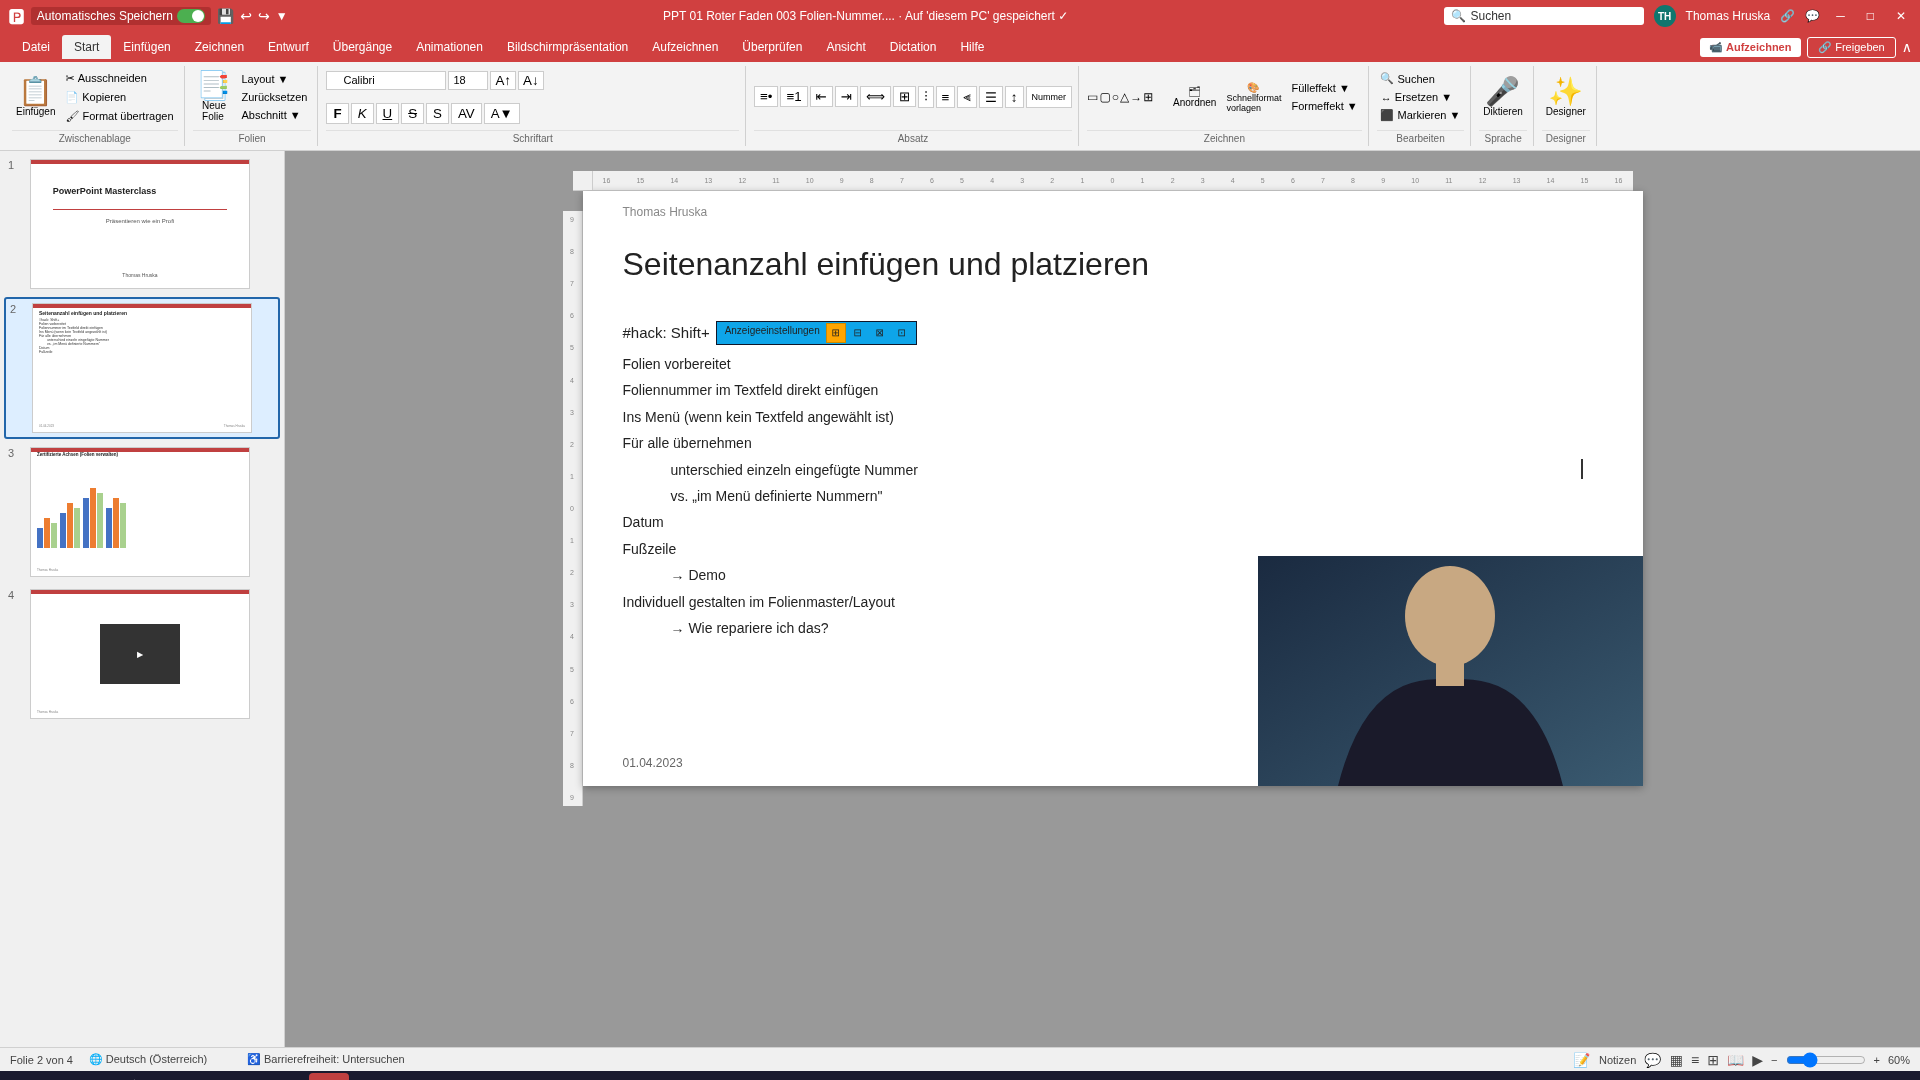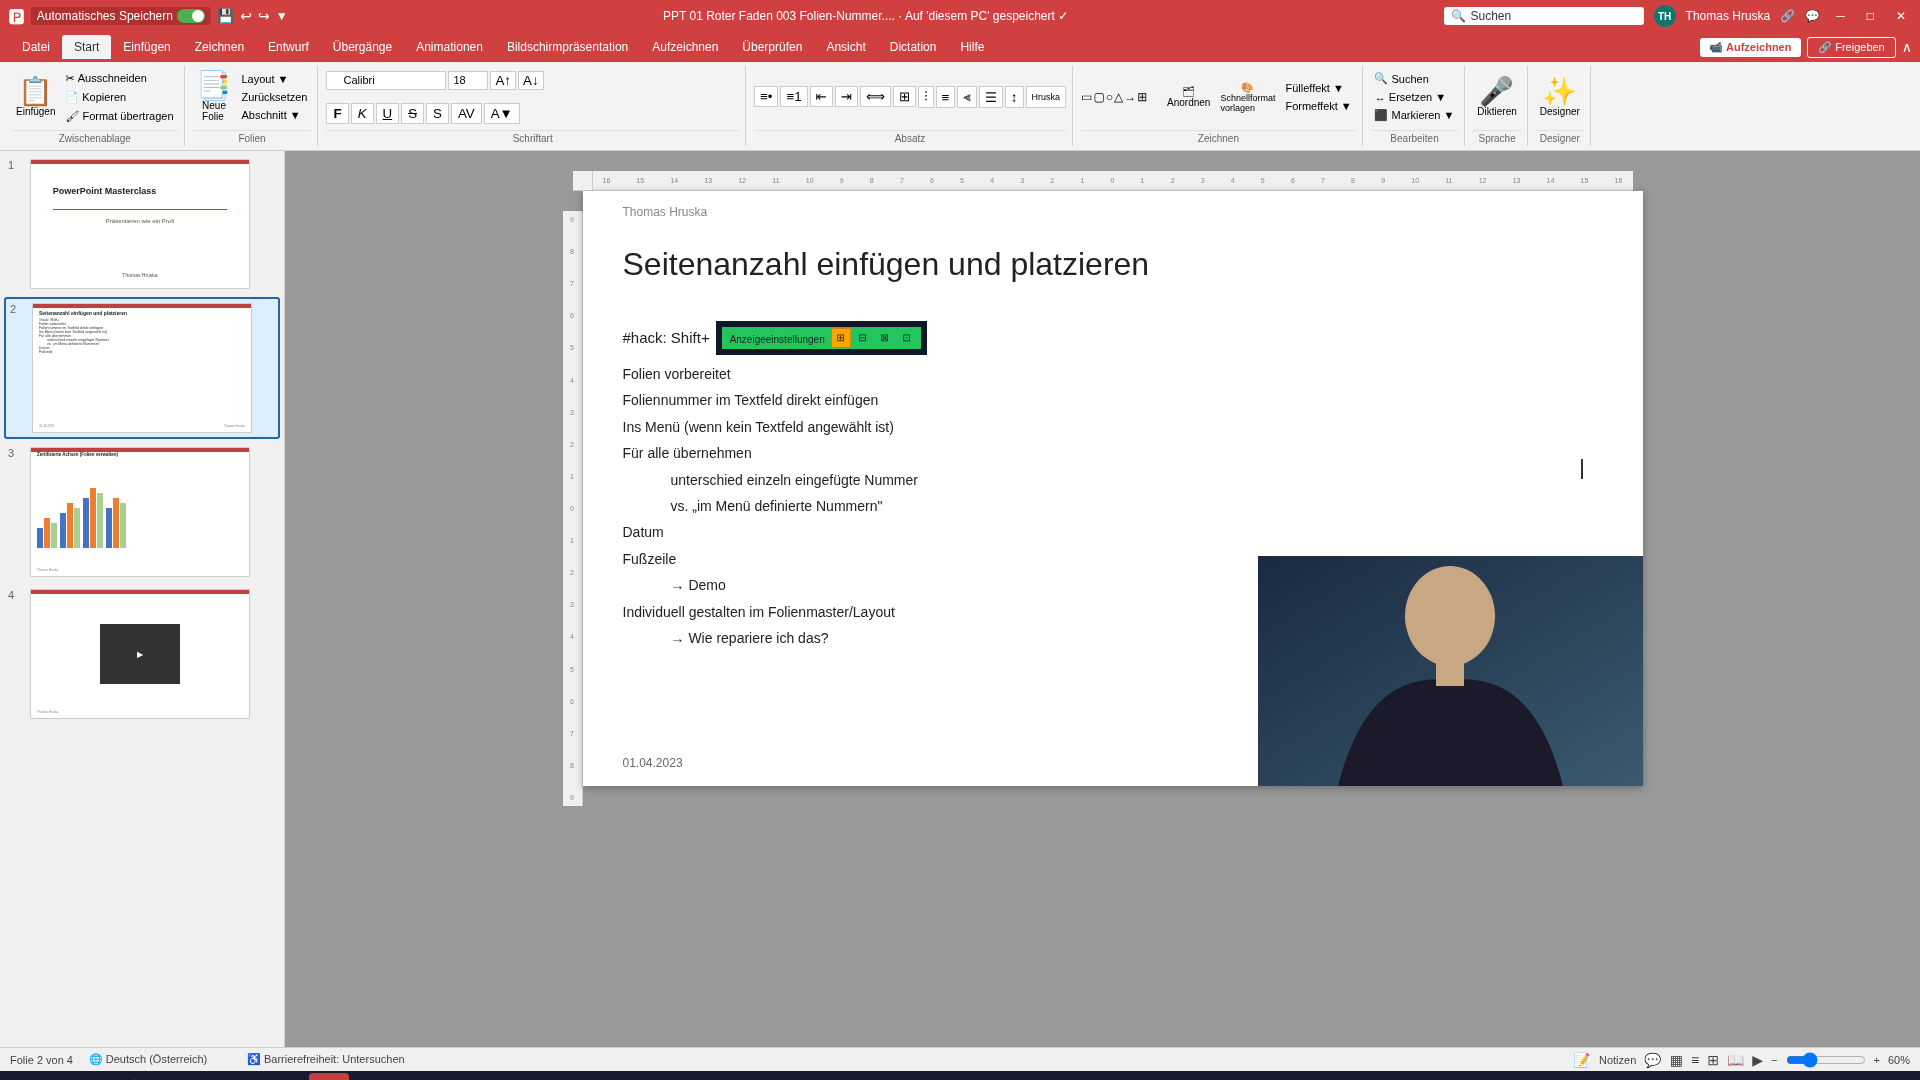--- a/index.html
+++ b/index.html
@@ -95,21 +95,21 @@
     #status-bar-left { display: flex; gap: 16px; align-items: center; }
     #status-bar-right { display: flex; gap: 8px; align-items: center; }
     .status-icon { font-size: 14px; cursor: pointer; }
 
     
     #taskbar { height: 40px; background: #1a1a2e; display: flex; align-items: center; padding: 0 4px; gap: 2px; }
     .taskbar-btn { width: 40px; height: 36px; display: flex; align-items: center; justify-content: center; cursor: pointer; border-radius: 4px; font-size: 18px; }
     .taskbar-sep { width: 1px; height: 24px; background: rgba(255,255,255,0.2); margin: 0 4px; }
 
     
-    .format-toolbar { display: inline-flex; align-items: flex-end; gap: 2px; border: 6px solid #0f172a; background: #22c55e; padding: 1px 4px; font-size: 11px; }
+    .format-toolbar { display: inline-flex; align-items: flex-start; gap: 2px; border: 1px solid #0f172a; background: #0ea5e9; padding: 1px 4px; font-size: 11px; }
     .format-btn { width: 20px; height: 20px; display: flex; align-items: center; justify-content: center; border: 1px solid transparent; cursor: pointer; font-size: 10px; }
     .format-btn.active { background: #ffa500; border-color: #cc8800; }
 
     
     .dictation-tab { color: white; }
   </style>
 </head>
 <body>
 
 <div id="title-bar">
@@ -227,21 +227,21 @@
           <button style="border:1px solid #ccc;background:white;padding:2px 5px;cursor:pointer;">⇥</button>
           <button style="border:1px solid #ccc;background:white;padding:2px 5px;cursor:pointer;">⟺</button>
           <button style="border:1px solid #ccc;background:white;padding:2px 5px;cursor:pointer;">⊞</button>
         </div>
         <div style="display:flex;gap:2px;">
           <button style="border:1px solid #ccc;background:white;padding:2px 5px;cursor:pointer;">⫶</button>
           <button style="border:1px solid #ccc;background:white;padding:2px 5px;cursor:pointer;">≡</button>
           <button style="border:1px solid #ccc;background:white;padding:2px 5px;cursor:pointer;">⫷</button>
           <button style="border:1px solid #ccc;background:white;padding:2px 5px;cursor:pointer;">☰</button>
           <button style="border:1px solid #ccc;background:white;padding:2px 5px;cursor:pointer;">↕</button>
-          <button style="border:1px solid #ccc;background:white;padding:2px 5px;cursor:pointer;font-size:9px;">Hruska</button>
+          <button style="border:1px solid #ccc;background:white;padding:2px 5px;cursor:pointer;font-size:9px;">Nummer</button>
         </div>
       </div>
       <div class="ribbon-group-label">Absatz</div>
     </div>
 
     <div class="ribbon-group" style="min-width:120px;">
       <div class="ribbon-group-content">
         <div style="display:flex;flex-wrap:wrap;gap:1px;width:80px;">
           <span style="cursor:pointer;font-size:12px;">▭</span>
           <span style="cursor:pointer;font-size:12px;">▢</span>

